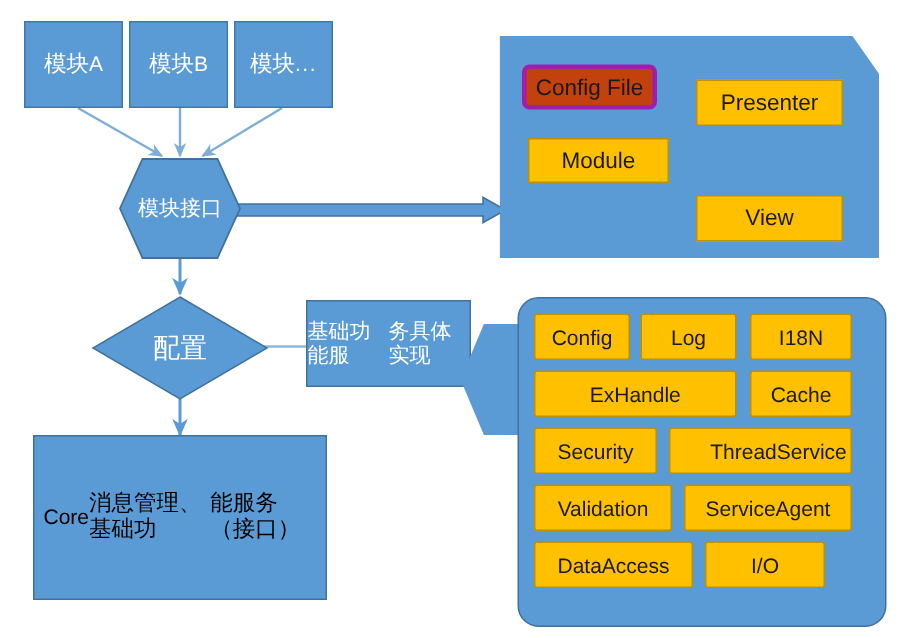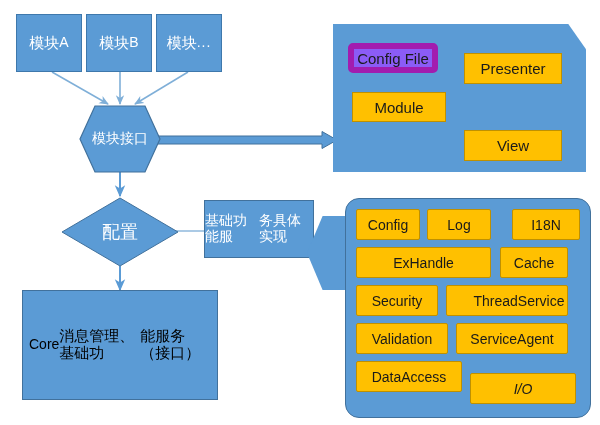--- a/index.html
+++ b/index.html
@@ -89,22 +89,22 @@
     display: flex;
     align-items: center;
     justify-content: center;
     background: #FFC000;
     border: 1px solid #BF9000;
     color: #1a1a1a;
     font-size: 15px;
     white-space: nowrap;
   }
   .chip.green {
-    background: #8b5cf6;
-    border: 6px solid #a21caf;
+    background: #c2410c;
+    border: 3px solid #a21caf;
     border-radius: 5px;
   }
   .chip.svc { font-size: 14px; border-radius: 2px; }
 </style>
 </head>
 <body>
 
 <div id="canvas">
 
   <svg id="svg-layer" viewBox="0 0 600 425">
@@ -202,21 +202,21 @@
   <div class="panel-tab" style="left:307px; top:216px; width:52px; height:74px;"></div>
 
   <div class="panel-services" style="left:345px; top:198px; width:244px; height:218px;"></div>
 
   <div class="chip svc" style="left:356px; top:209px; width:64px; height:31px;">
     <span>Config</span>
   </div>
   <div class="chip svc" style="left:427px; top:209px; width:64px; height:31px;">
     <span>Log</span>
   </div>
-  <div class="chip svc" style="left:500px; top:209px; width:68px; height:31px;margin-left:12px;">
+  <div class="chip svc" style="left:500px; top:209px; width:68px; height:31px;">
     <span>I18N</span>
   </div>
 
   <div class="chip svc" style="left:356px; top:247px; width:135px; height:31px;">
     <span>ExHandle</span>
   </div>
   <div class="chip svc" style="left:500px; top:247px; width:68px; height:31px;justify-content:center;">
     <span>Cache</span>
   </div>
 
@@ -230,17 +230,17 @@
   <div class="chip svc" style="left:356px; top:323px; width:92px; height:31px;">
     <span>Validation</span>
   </div>
   <div class="chip svc" style="left:456px; top:323px; width:112px; height:31px;">
     <span>ServiceAgent</span>
   </div>
 
   <div class="chip svc" style="left:356px; top:361px; width:106px; height:31px;">
     <span>DataAccess</span>
   </div>
-  <div class="chip svc" style="left:470px; top:373px; width:106px; height:31px;font-style:italic;">
+  <div class="chip svc" style="left:470px; top:361px; width:80px; height:31px;">
     <span>I/O</span>
   </div>
 
 </div>
 
 </body></html>

